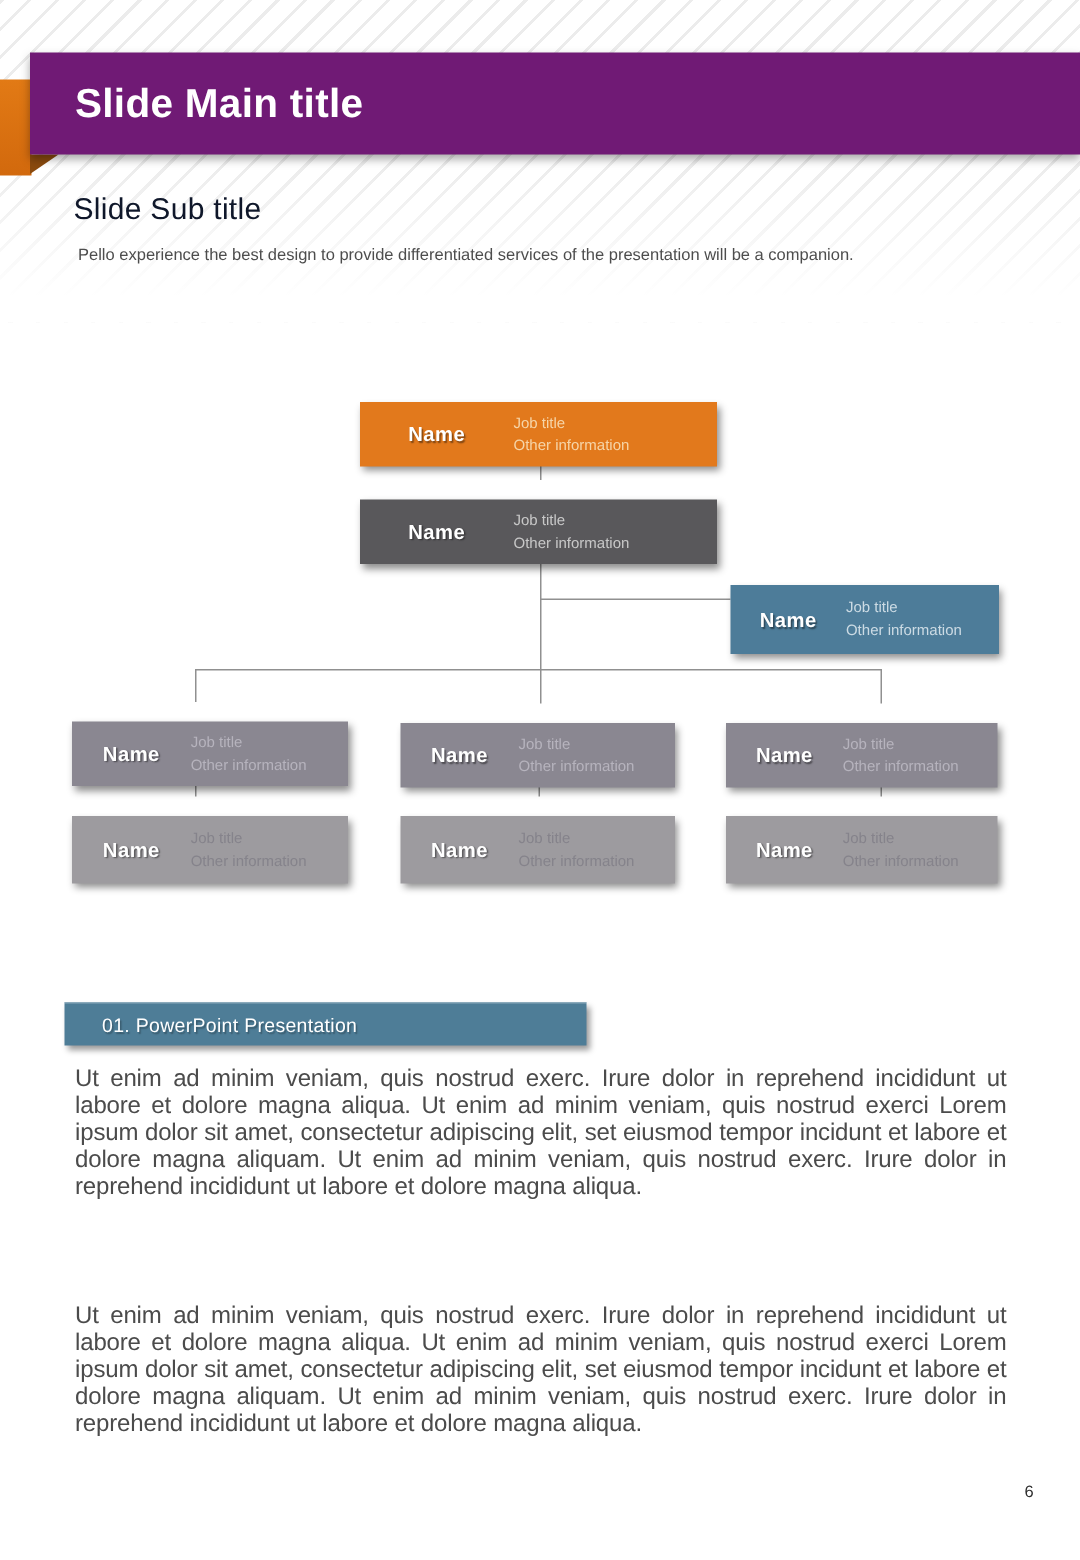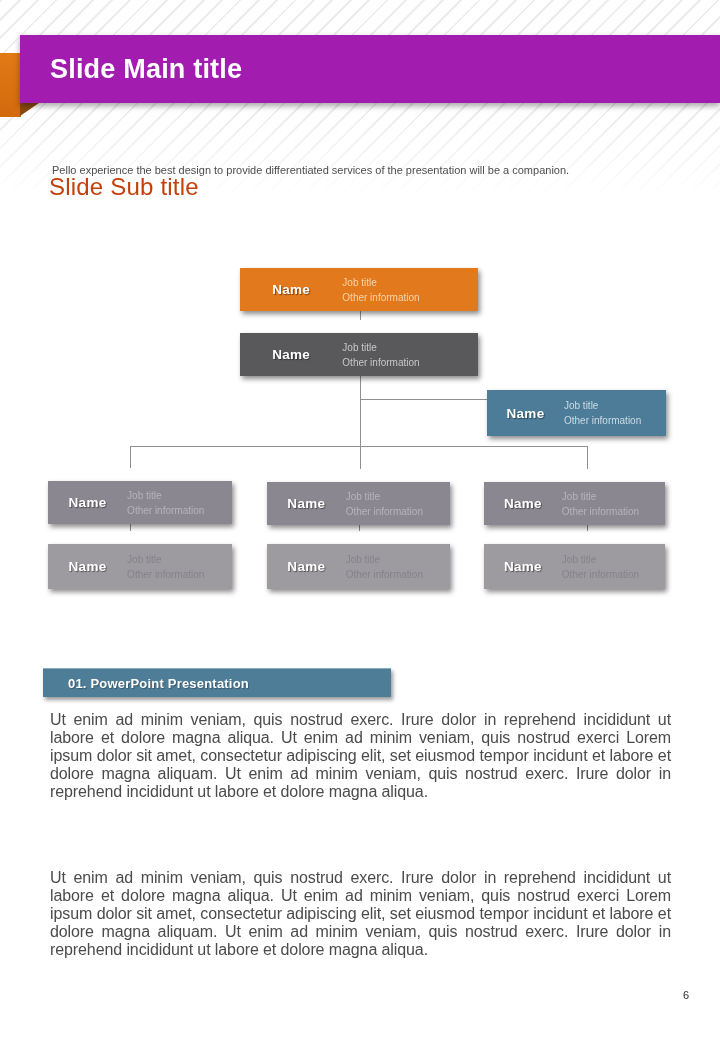--- a/index.html
+++ b/index.html
@@ -22,28 +22,28 @@
   .ribbon-tail{
     position:absolute;left:0;top:53px;width:21px;height:64px;
     background:linear-gradient(to bottom,#e27a15,#d2690d);z-index:1;
   }
   .ribbon-fold{
     position:absolute;left:20px;top:103px;width:0;height:0;
     border-top:13px solid #8a4a0e;border-right:19px solid transparent;z-index:1;
   }
   .banner{
     position:absolute;left:20px;top:35px;width:700px;height:68px;
-    background:#a21caf;box-shadow:0 3px 6px rgba(0,0,0,0.35);
+    background:#701a75;box-shadow:0 3px 6px rgba(0,0,0,0.35);
     display:flex;align-items:center;z-index:2;
   }
   .banner .title{
     padding-left:30px;color:#ffffff;font-size:27px;font-weight:bold;letter-spacing:0.2px;
   }
   .subtitle{
-    position:absolute;left:49px;top:129px;font-size:24px;color:#c2410c;letter-spacing:0.2px;z-index:2;margin-top:44px;
+    position:absolute;left:49px;top:129px;font-size:20px;color:#0f172a;letter-spacing:0.2px;z-index:2;
   }
   .intro{
     position:absolute;left:52px;top:164px;font-size:11px;color:#4d4d4d;z-index:2;
   }
   
   .node{
     position:absolute;display:flex;align-items:center;
     box-shadow:2px 3px 5px rgba(0,0,0,0.45);z-index:2;margin-top:13px;
   }
   .node .nm{
@@ -59,21 +59,21 @@
   .cline{position:absolute;background:#909090;z-index:1;}
   
   .bar{
     position:absolute;left:43px;width:348px;height:29px;display:flex;align-items:center;
     box-shadow:2px 3px 4px rgba(0,0,0,0.4);border-top:1px solid rgba(255,255,255,0.35);
     box-sizing:border-box;z-index:2;
   }
   .bar-blue{background:#4e7d97;}
   .bar-gray{background:#9c9a9c;}
   .bar .bar-title{
-    padding-left:25px;color:#ffffff;font-size:13px;font-weight:bold;letter-spacing:0.2px;
+    padding-left:25px;color:#ffffff;font-size:13px;font-weight:normal;letter-spacing:0.2px;
     text-shadow:1px 1px 1px rgba(0,0,0,0.3);
   }
   .body-text{
     position:absolute;left:50px;width:621px;font-size:16px;line-height:18px;
     text-align:justify;color:#4b4b4b;letter-spacing:-0.1px;z-index:2;
   }
   .page-num{
     position:absolute;left:683px;top:989px;font-size:11px;color:#2f2f2f;z-index:2;
   }
 </style>

